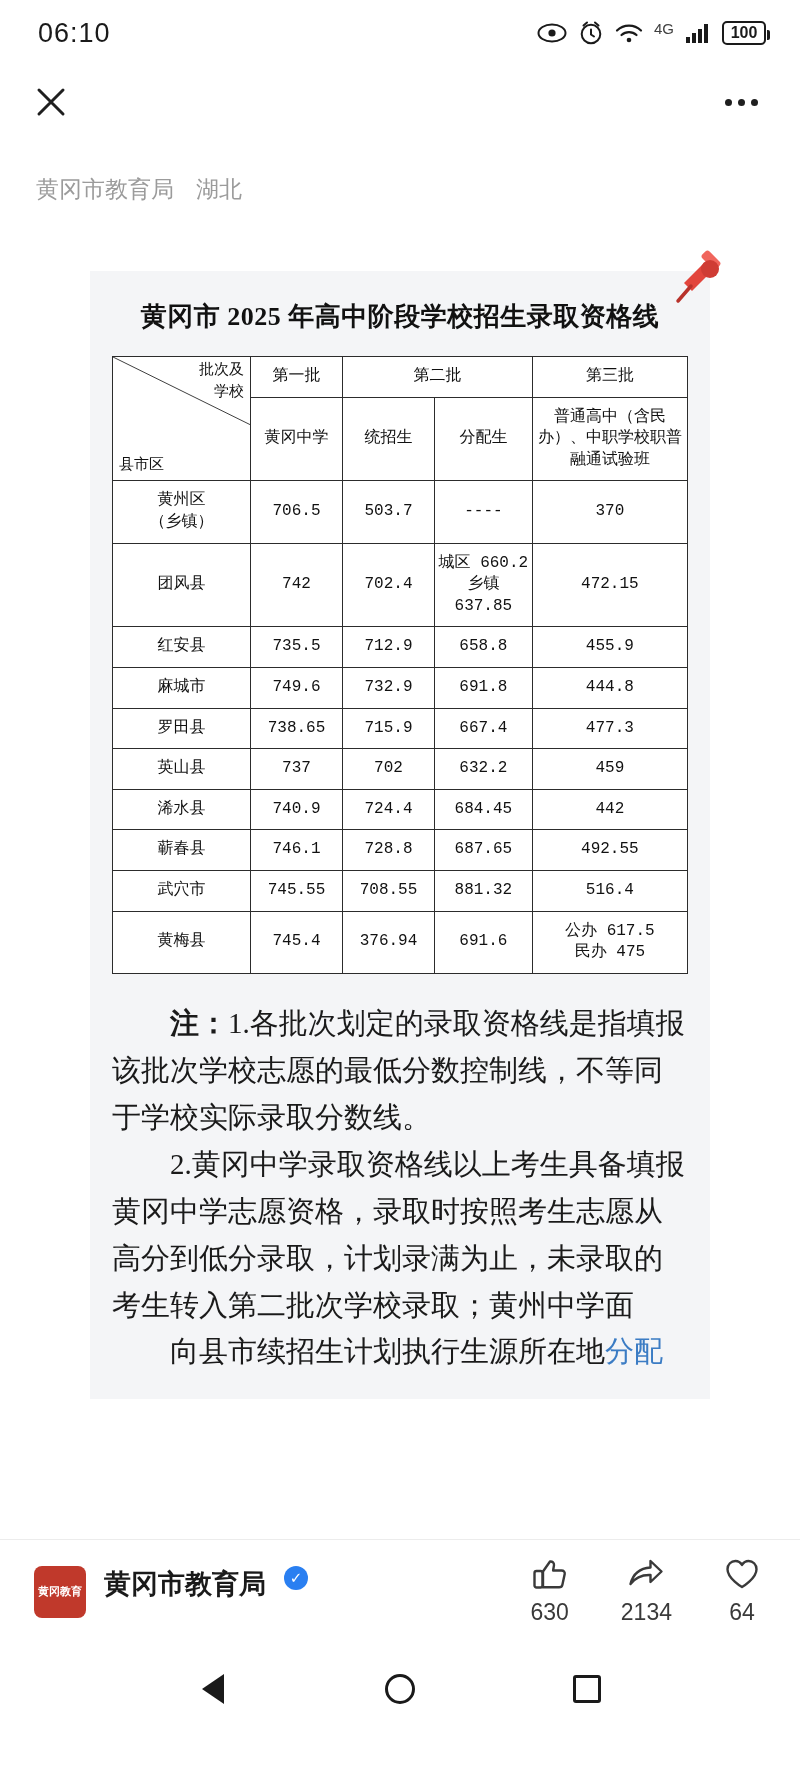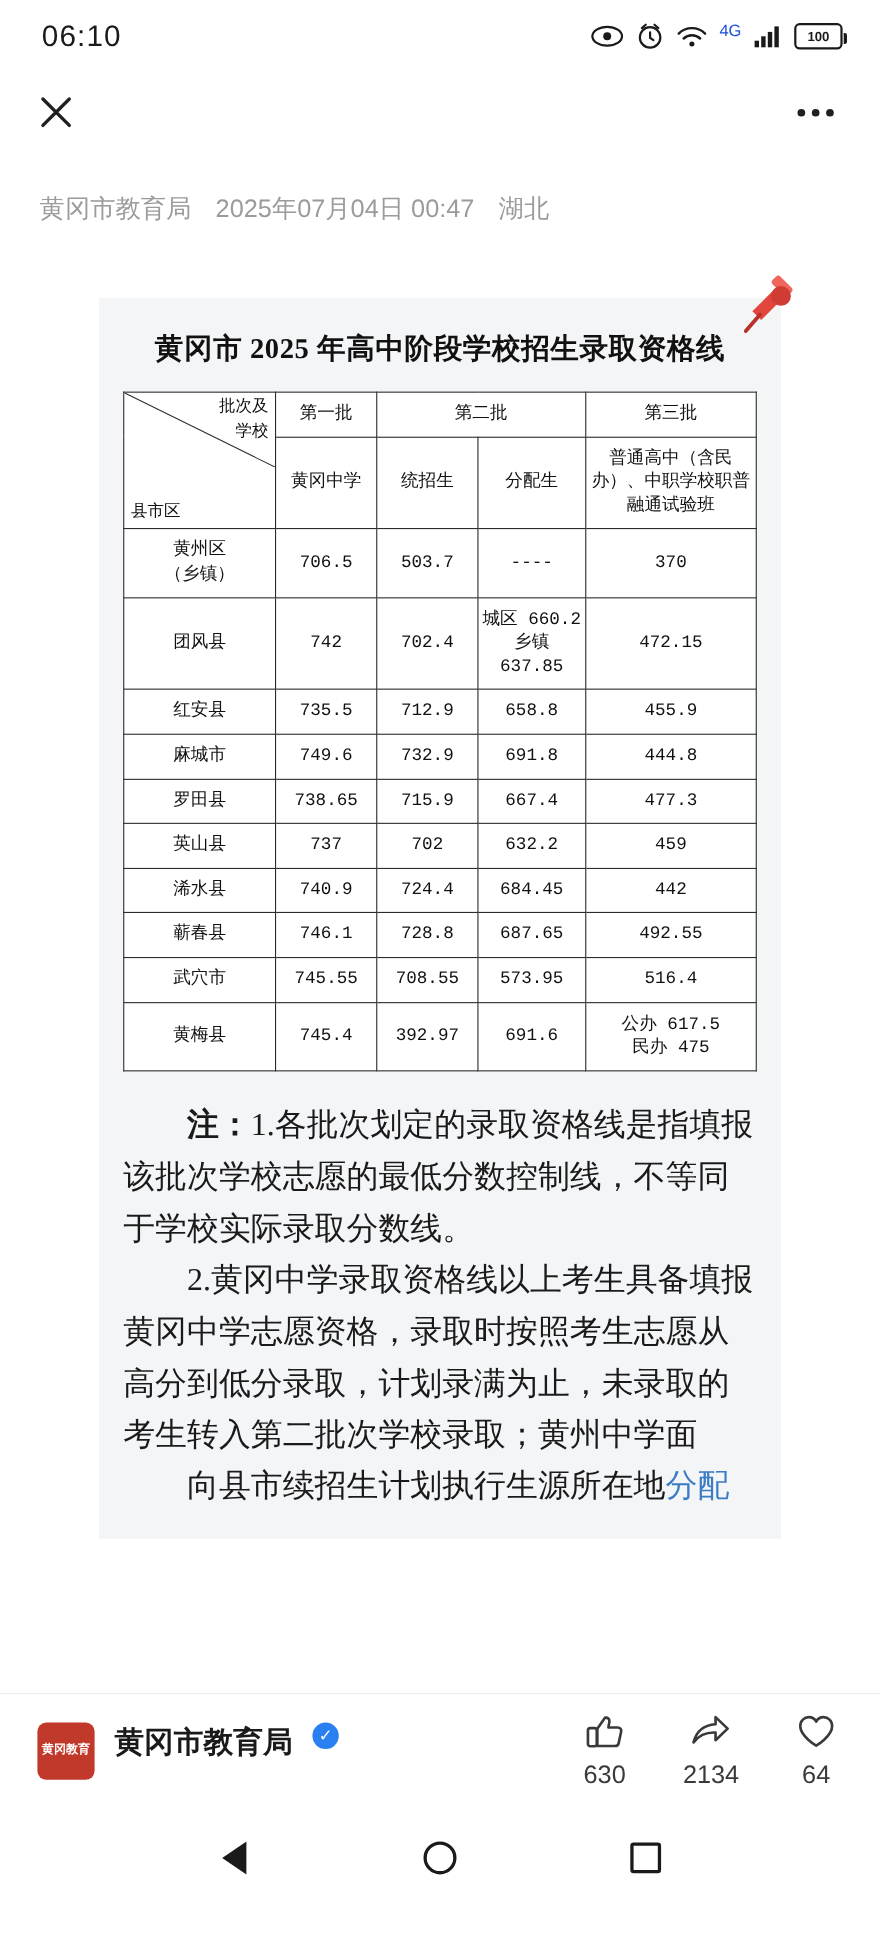--- a/index.html
+++ b/index.html
@@ -45,22 +45,22 @@
     padding: 0 3px;
     justify-content: center;
     position: relative;
   }
   .batt:after {
     content: "";
     position: absolute; right: -6px; top: 7px;
     width: 3px; height: 10px;
     background: #1a1a1a; border-radius: 0 2px 2px 0;
   }
-  .batt span { font-size: 12px; font-weight: bold; color: #1a1a1a; line-height: 1; }
-  .net-label { font-size: 15px; color: #1d4ed8; position: relative; top: -5px; }
+  .batt span { font-size: 16px; font-weight: bold; color: #1a1a1a; line-height: 1; }
+  .net-label { font-size: 15px; color: #404040; position: relative; top: -5px; }
 
   
   .topnav {
     height: 72px;
     display: flex;
     align-items: center;
     justify-content: space-between;
     padding: 0 36px 0 28px;
     flex: 0 0 auto;
   }
@@ -282,21 +282,20 @@
       <span class="dot"></span>
       <span class="dot"></span>
       <span class="dot"></span>
     </div>
   </div>
 
   <div class="article">
 
     <div class="meta">
       <span class="src">黄冈市教育局</span>
-      <span>2025年07月04日 00:47</span>
       <span>湖北</span>
     </div>
 
 
     <div class="imgcard">
       <span class="pin">
         <svg width="56" height="58" viewBox="0 0 56 58">
           <path d="M14 34 L34 14 a6 6 0 018 0 l0 0 a6 6 0 010 8 L22 42 z" fill="#e2453c"></path>
           <rect x="31" y="6" width="20" height="10" rx="3" transform="rotate(45 41 11)" fill="#f0655c"></rect>
           <path d="M21 37 L8 52" stroke="#b8322b" stroke-width="3.5" stroke-linecap="round"></path>
@@ -390,27 +389,27 @@
             <td>蕲春县</td>
             <td>746.1</td>
             <td>728.8</td>
             <td>687.65</td>
             <td>492.55</td>
           </tr>
           <tr>
             <td>武穴市</td>
             <td>745.55</td>
             <td>708.55</td>
-            <td>573.95</td>
+            <td>881.32</td>
             <td>516.4</td>
           </tr>
           <tr>
             <td>黄梅县</td>
             <td>745.4</td>
-            <td>392.97</td>
+            <td>376.94</td>
             <td>691.6</td>
             <td class="small-cell" style="white-space:pre-line">公办 617.5
 民办 475</td>
           </tr>
         </tbody>
       </table>
 
       <div class="notes">
         <p><span class="lbl">注：</span><span>1.各批次划定的录取资格线是指填报该批次学校志愿的最低分数控制线，不等同于学校实际录取分数线。</span></p>
         <p>2.黄冈中学录取资格线以上考生具备填报黄冈中学志愿资格，录取时按照考生志愿从高分到低分录取，计划录满为止，未录取的考生转入第二批次学校录取；黄州中学面</p>

